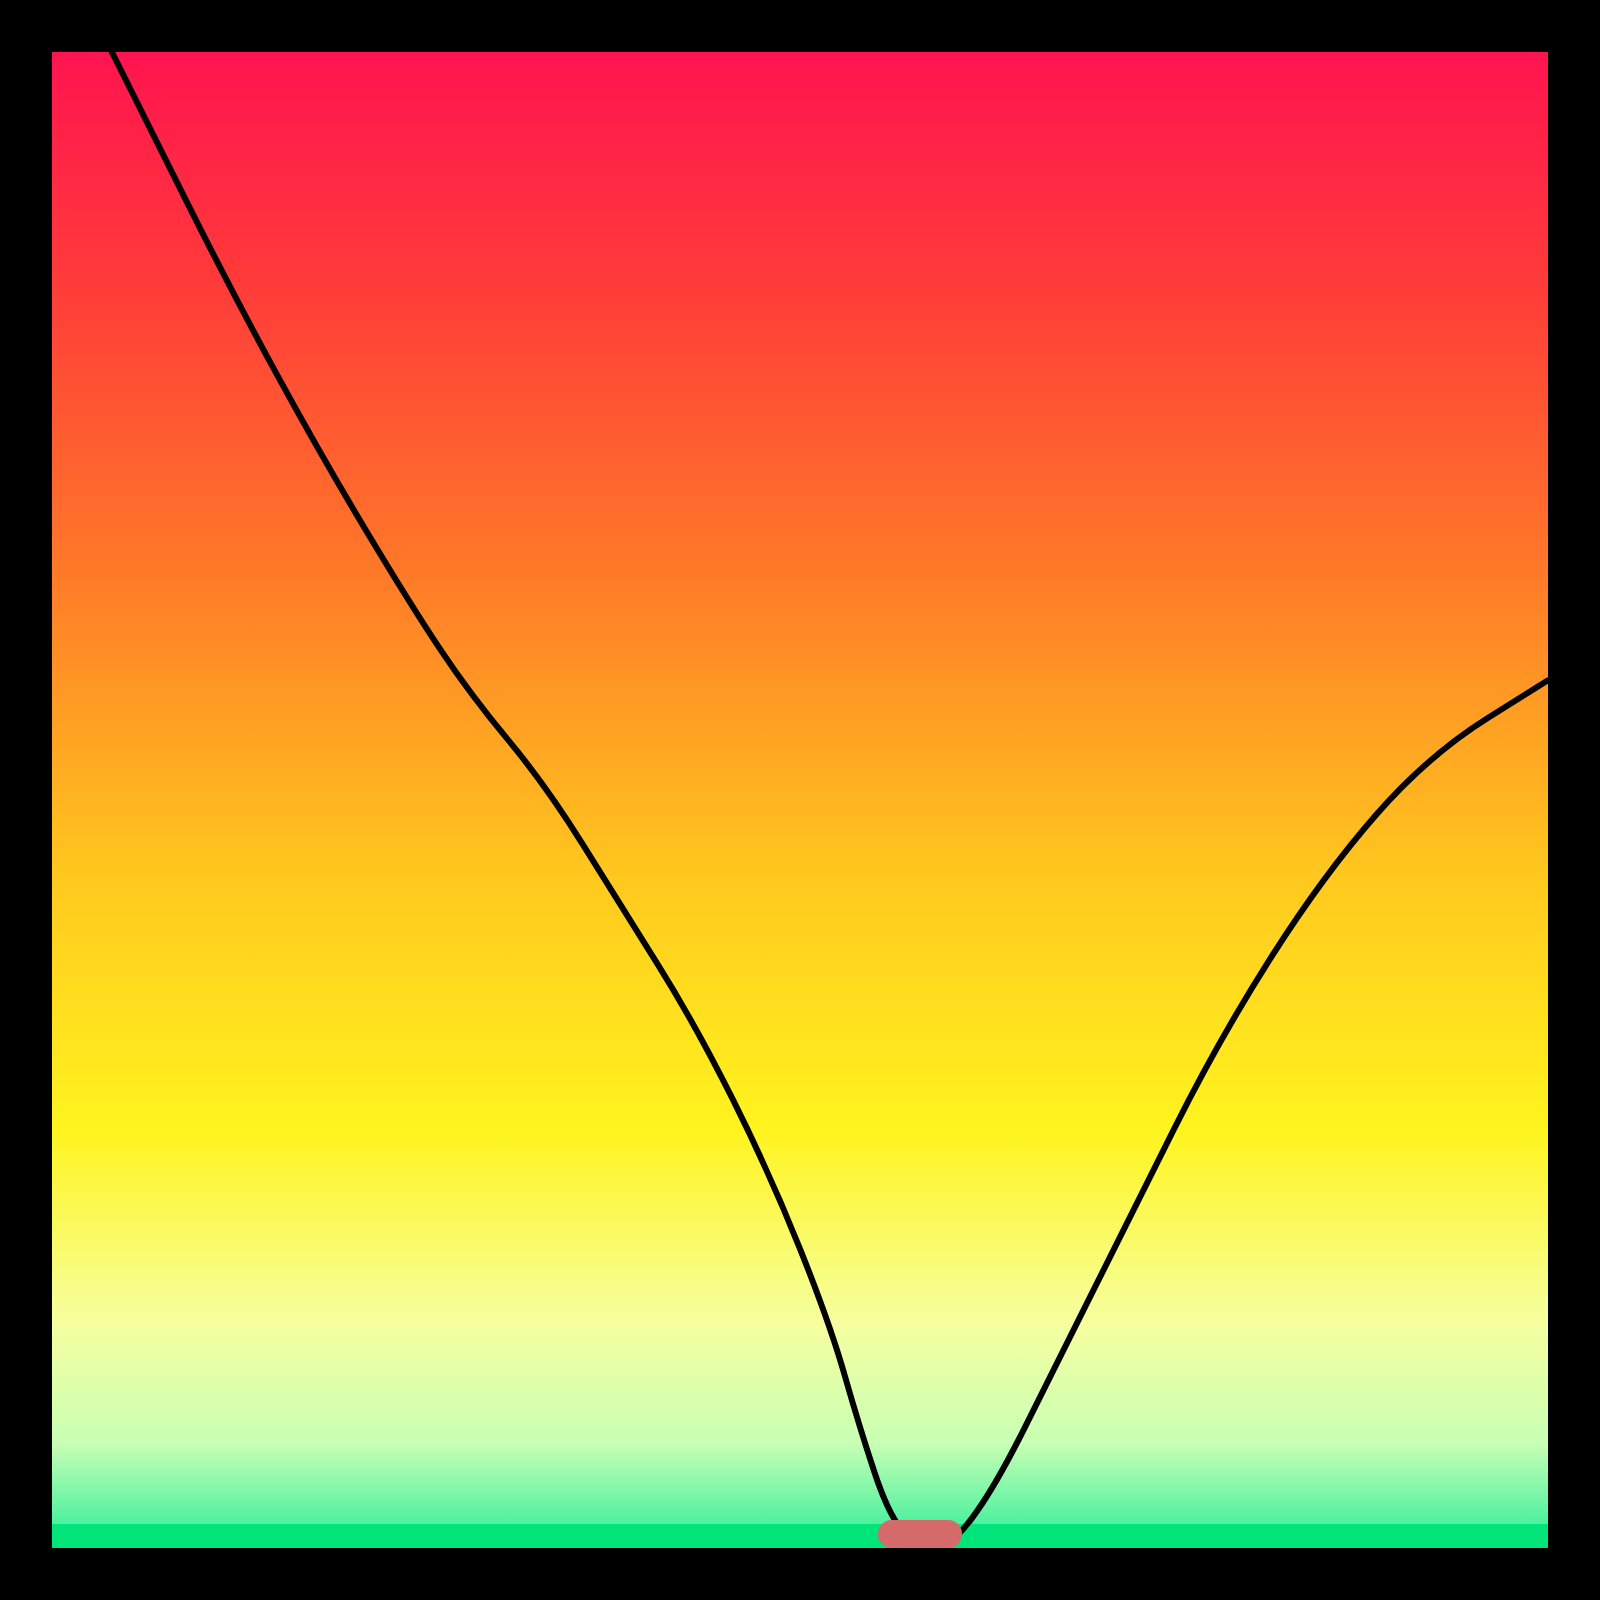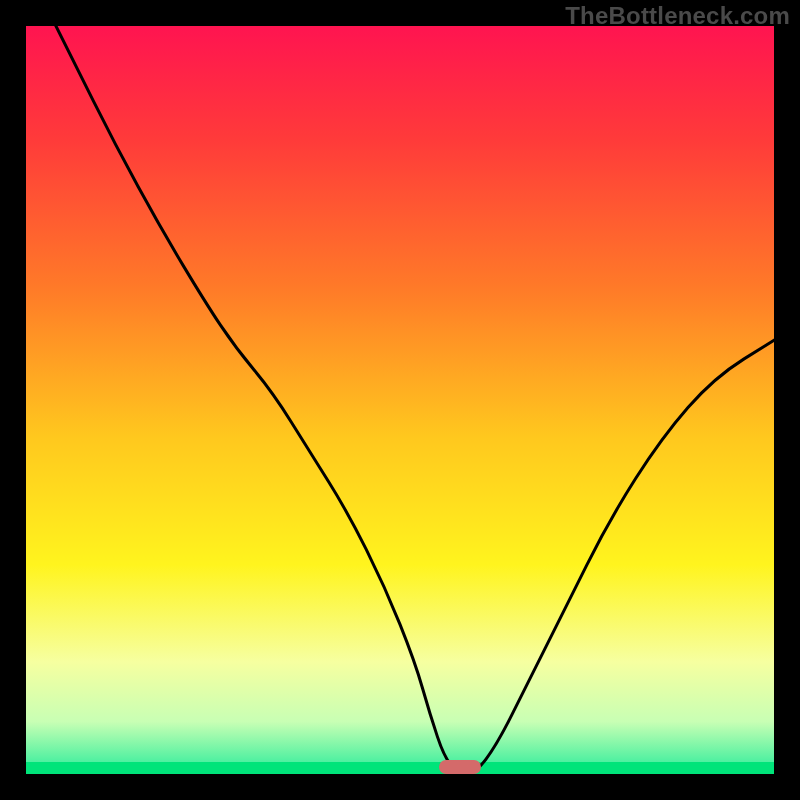--- a/index.html
+++ b/index.html
@@ -62,21 +62,20 @@
     height: 748px;
   }
   svg.gradient { z-index: 0; }
   svg.curve    { z-index: 3; }
 </style>
 </head>
 <body>
 
 <div class="frame">
 
-  <div class="watermark">TheBottleneck.com</div>
 
   <div class="plot">
 
     <svg class="gradient" viewBox="0 0 748 748" preserveAspectRatio="none">
       <defs>
         <linearGradient id="bg" x1="0" y1="0" x2="0" y2="1">
             <stop offset="0%" stop-color="#ff1450"></stop>
             <stop offset="15%" stop-color="#ff3a3a"></stop>
             <stop offset="35%" stop-color="#ff7a28"></stop>
             <stop offset="55.00000000000001%" stop-color="#ffc81e"></stop>

